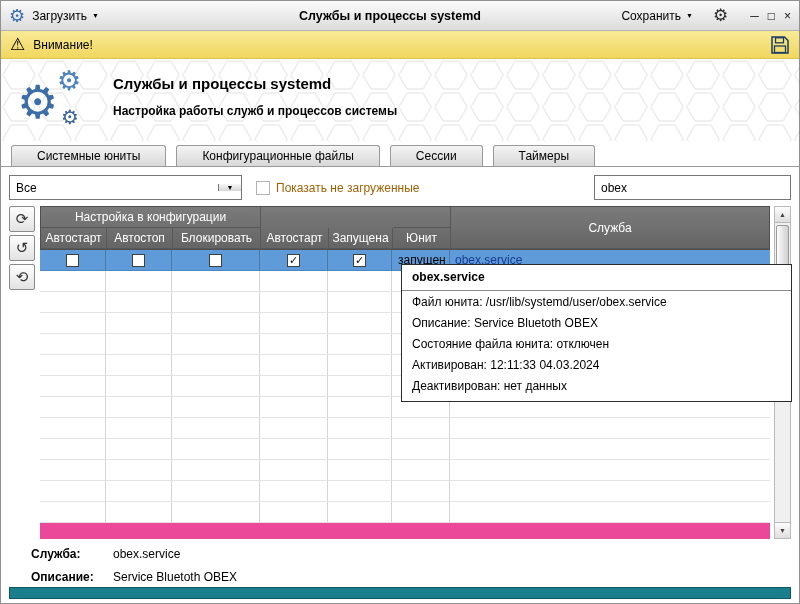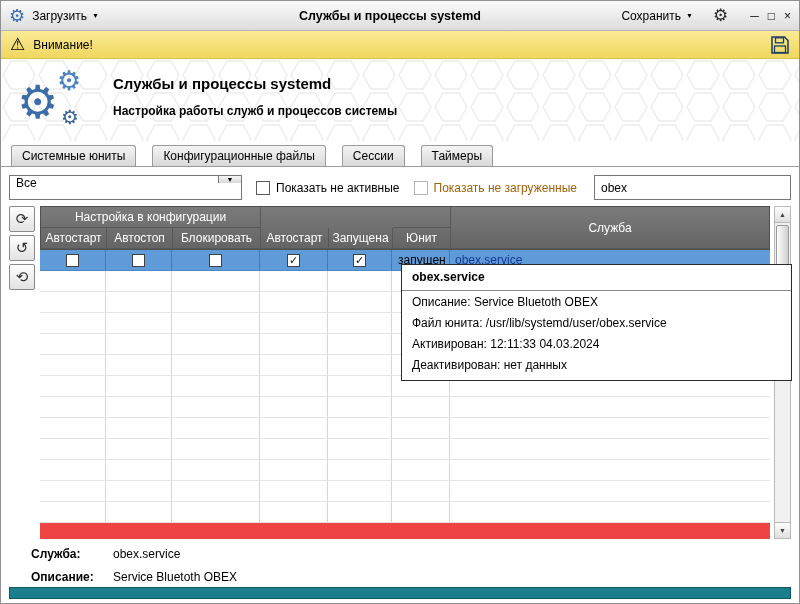--- a/index.html
+++ b/index.html
@@ -30,41 +30,41 @@
   .hexbg{position:absolute;inset:0}
   .logo{position:absolute;left:16px;top:6px;width:80px;height:70px;color:#3b6ea9}
   .logo .g1{position:absolute;font-size:46px;left:0;top:10px}
   .logo .g2{position:absolute;font-size:27px;left:40px;top:0;color:#4c82bd}
   .logo .g3{position:absolute;font-size:20px;left:44px;top:40px;color:#35629a}
   .h-title{position:absolute;left:112px;top:16px;font-size:15px;font-weight:bold}
   .h-sub{position:absolute;left:112px;top:45px;font-size:12px;font-weight:bold}
 
   
   .tabbar{flex:0 0 25px;display:flex;align-items:flex-end;padding-left:10px;position:relative;z-index:2}
-  .tab{border:1px solid #9a9a9a;border-bottom:none;background:linear-gradient(#f4f4f4,#d8d8d8);padding:0 10px;margin-right:16px;border-radius:3px 3px 0 0;height:21px;display:flex;align-items:center;cursor:default;white-space:nowrap}
+  .tab{border:1px solid #9a9a9a;border-bottom:none;background:linear-gradient(#f4f4f4,#d8d8d8);padding:0 25px;margin-right:10px;border-radius:3px 3px 0 0;height:21px;display:flex;align-items:center;cursor:default;white-space:nowrap}
   .tab.active{height:25px;background:#fff;margin-bottom:-1px;border-bottom:1px solid #fff}
 
   .contentframe{flex:1;display:flex;flex-direction:column;border-top:1px solid #9a9a9a;min-height:0}
 
   
   .filters{flex:0 0 39px;display:flex;align-items:center;padding:8px 8px 6px}
-  .combo{width:233px;height:25px;border:1px solid #767676;background:#fff;display:flex;align-items:flex-start}
+  .combo{width:233px;height:25px;border:1px solid #767676;background:#fff;display:flex;align-items:center}
   .combo-text{flex:1;display:flex;align-items:center;padding:0 6px}
   .combo-btn{width:23px;border-left:1px solid #767676;background:linear-gradient(#f7f7f7,#d7d7d7);display:flex;align-items:center;justify-content:center;font-size:7px}
   .chk{display:flex;align-items:center;gap:6px;margin-left:14px;cursor:default}
   .box{width:14px;height:14px;border:1px solid #5a5a5a;background:#fff;display:flex;align-items:center;justify-content:center;font-size:11px;line-height:1}
   .chk.disabled{color:#a16207}
   .chk.disabled .box{border-color:#b4b4b4}
   .search{margin-left:auto;width:197px;height:25px;border:1px solid #767676;padding:0 6px;font:inherit;background:#fff}
 
   
   .main{flex:0 0 333px;display:flex;padding:0 8px;gap:4px;min-height:0}
   .tools{width:27px;display:flex;flex-direction:column;gap:3px}
   .tool{width:26px;height:26px;border:1px solid #8a8a8a;background:linear-gradient(#fefefe,#e2e2e2);font-size:15px;display:flex;align-items:center;justify-content:center;border-radius:2px;color:#333;cursor:default}
-  .tablewrap{flex:1;background:#ef4444;min-width:0}
+  .tablewrap{flex:1;background:#ec4899;min-width:0}
   .thead{display:grid;grid-template-columns:var(--cols);grid-template-rows:21px 21px;background:linear-gradient(#7b7b7b,#646464);color:#fff;border:1px solid #4f4f4f}
   .hc{display:flex;align-items:center;justify-content:center;border-right:1px solid #585858;border-bottom:1px solid #585858;font-size:12px;overflow:hidden;white-space:nowrap}
   .hc:nth-child(n){cursor:default}
   .gh-config{grid-column:1/4;grid-row:1}
   .gh-system{grid-column:4/6;grid-row:1}
   .gh-empty{grid-column:6;grid-row:1}
   .gh-service{grid-column:7;grid-row:1/3;border-right:none}
   .c1{grid-column:1;grid-row:2}.c2{grid-column:2;grid-row:2}.c3{grid-column:3;grid-row:2}
   .c4{grid-column:4;grid-row:2}.c5{grid-column:5;grid-row:2}.c6{grid-column:6;grid-row:2}
   .row{display:grid;grid-template-columns:var(--cols);height:21px;border-bottom:1px solid #e3e3e3;background:#fff}
@@ -164,24 +164,20 @@
 
   <div class="contentframe">
 
     <div class="filters">
       <div class="combo">
         <span class="combo-text">Все</span>
         <span class="combo-btn">
             <span>▼</span>
           </span>
       </div>
-      <label class="chk">
-        <span class="box"></span>
-        <span>Показать не активные</span>
-      </label>
       <label class="chk disabled">
         <span class="box"></span>
         <span>Показать не загруженные</span>
       </label>
       <input class="search" value="obex" style="">
     </div>
 
     <div class="main">
       <div class="tools">
         <button class="tool">
@@ -357,19 +353,20 @@
       <div class="dlabel">Описание:</div>
       <div class="dvalue">Service Bluetoth OBEX</div>
     </div>
 
   </div>
 
   <div class="progress" style="background: rgb(26, 126, 141);"></div>
 
   <div class="tooltip">
     <div class="tt-title">obex.service</div>
+    <div class="tt-line">Файл юнита: /usr/lib/systemd/user/obex.service</div>
     <div class="tt-line">Описание: Service Bluetoth OBEX</div>
-    <div class="tt-line">Файл юнита: /usr/lib/systemd/user/obex.service</div>
+    <div class="tt-line">Состояние файла юнита: отключен</div>
     <div class="tt-line">Активирован: 12:11:33 04.03.2024</div>
     <div class="tt-line">Деактивирован: нет данных</div>
   </div>
 
 </div>
 
 </body></html>

